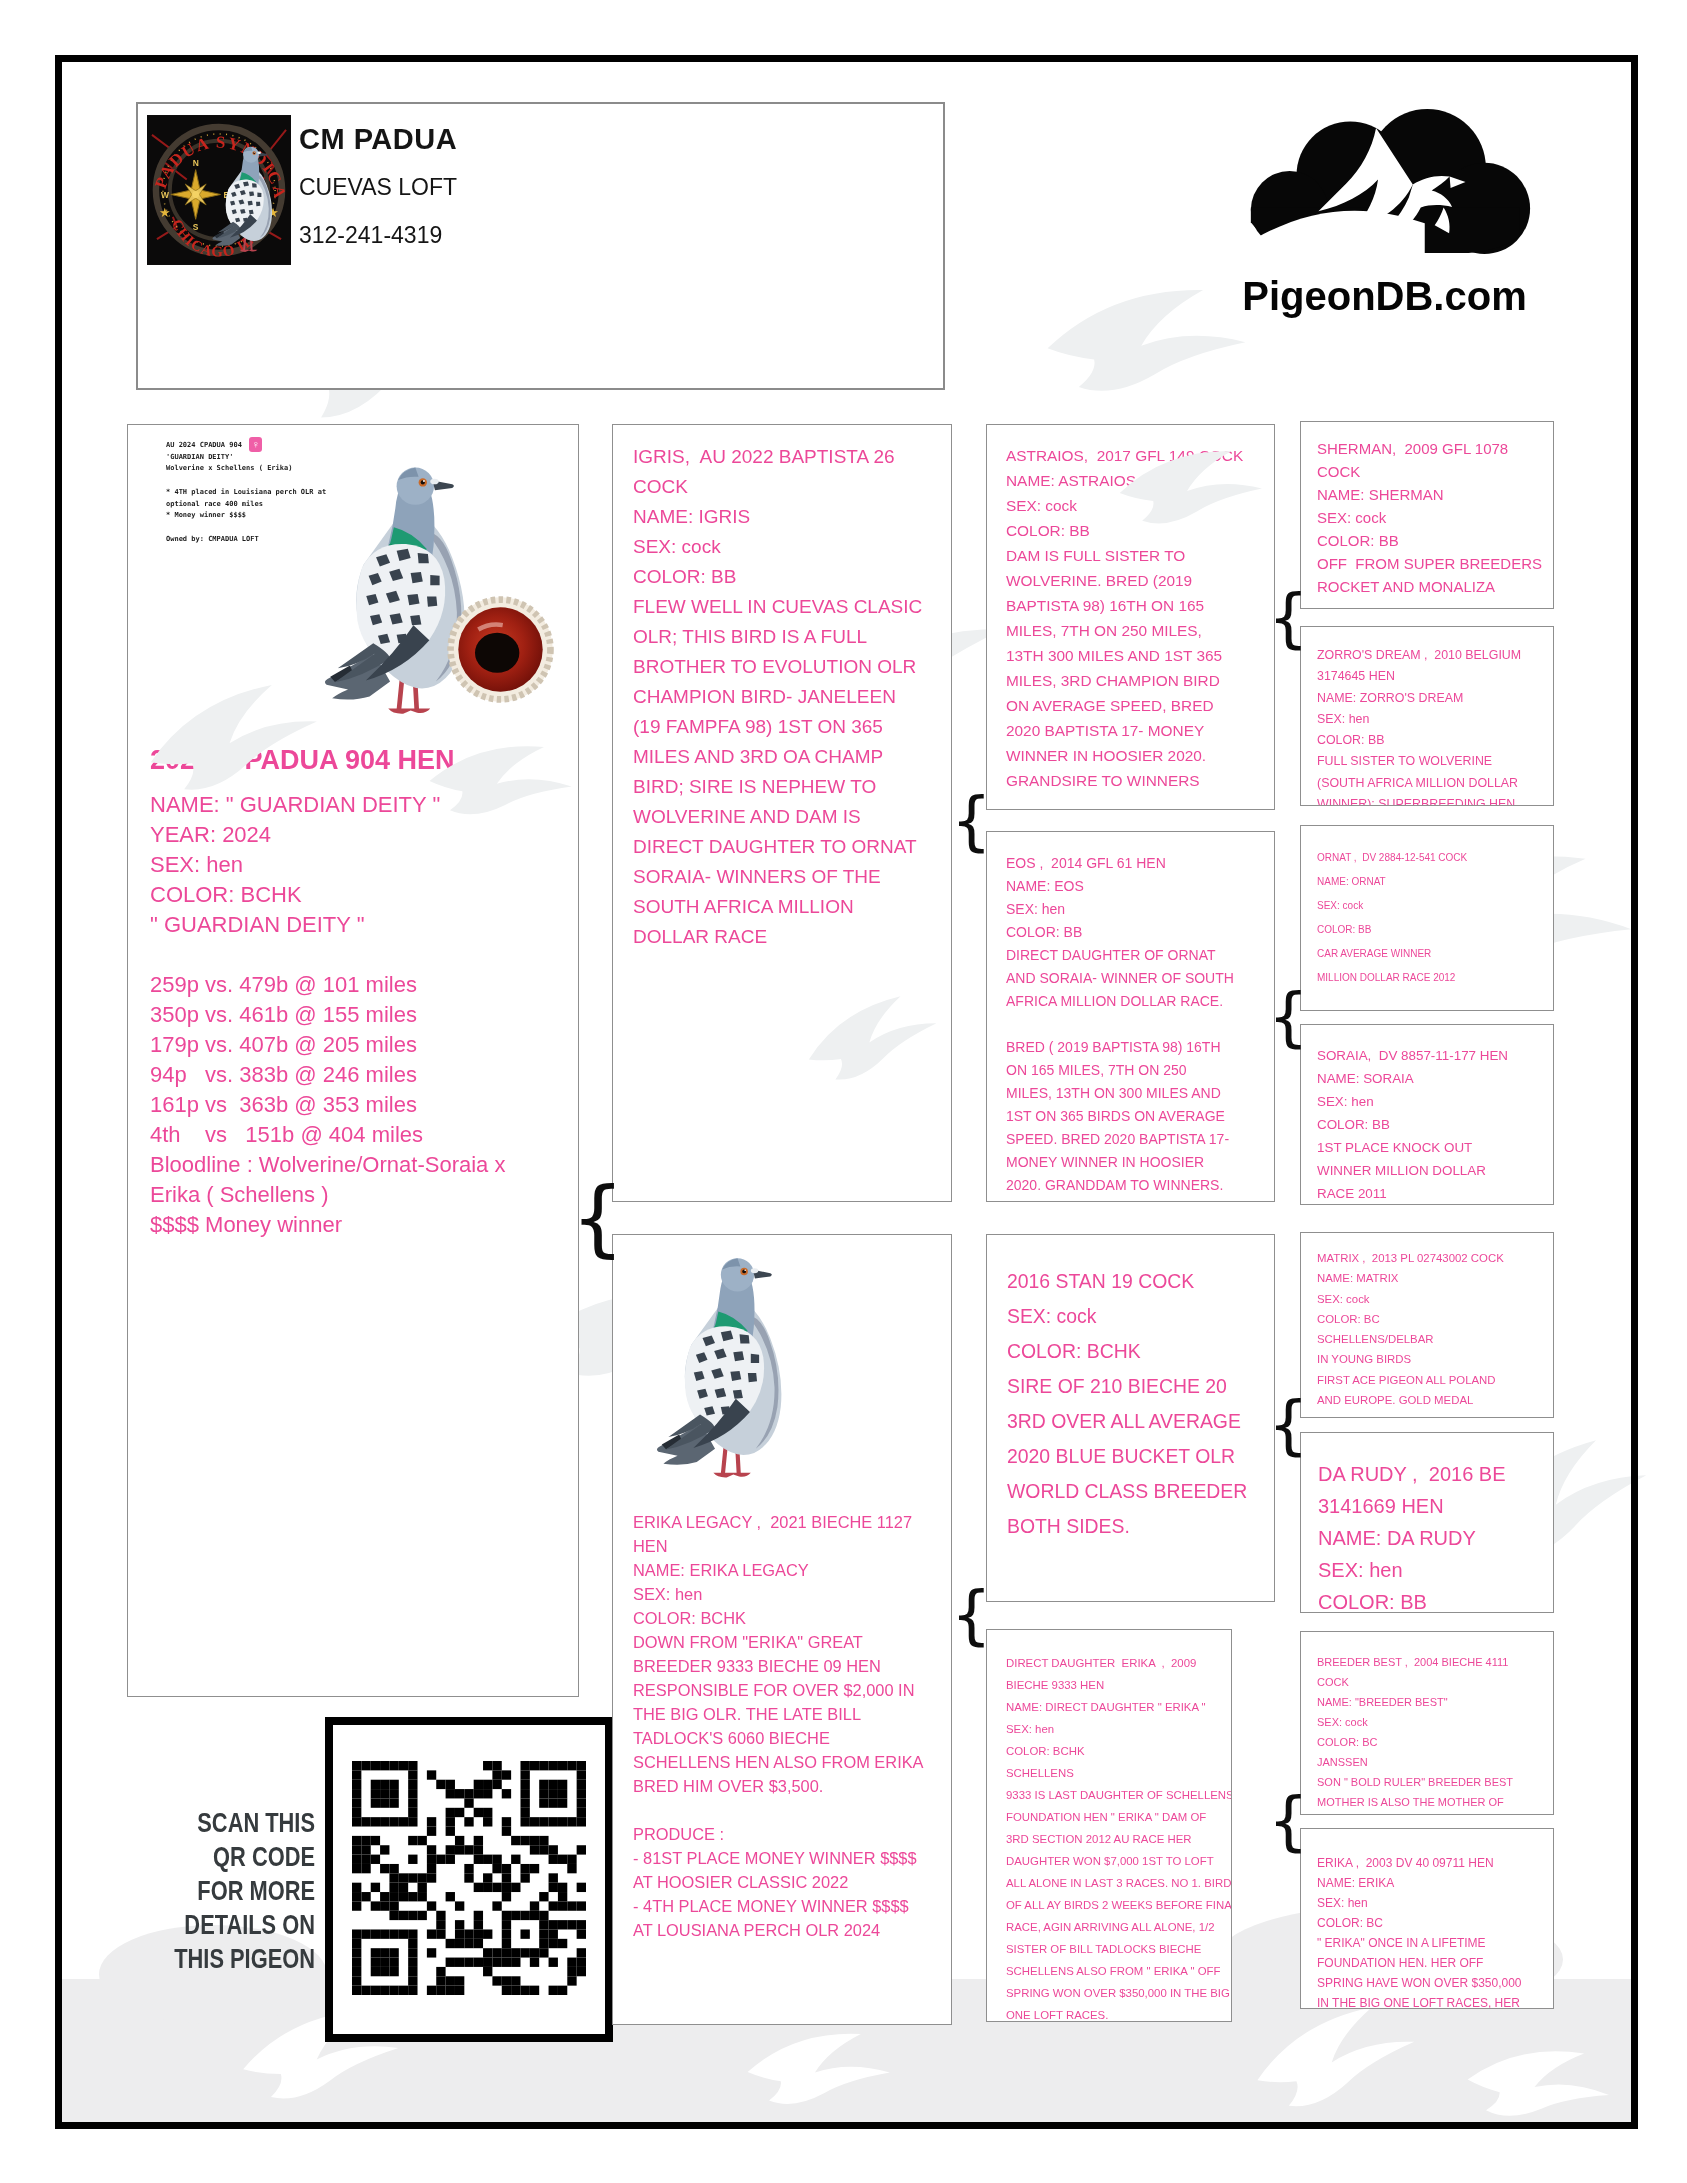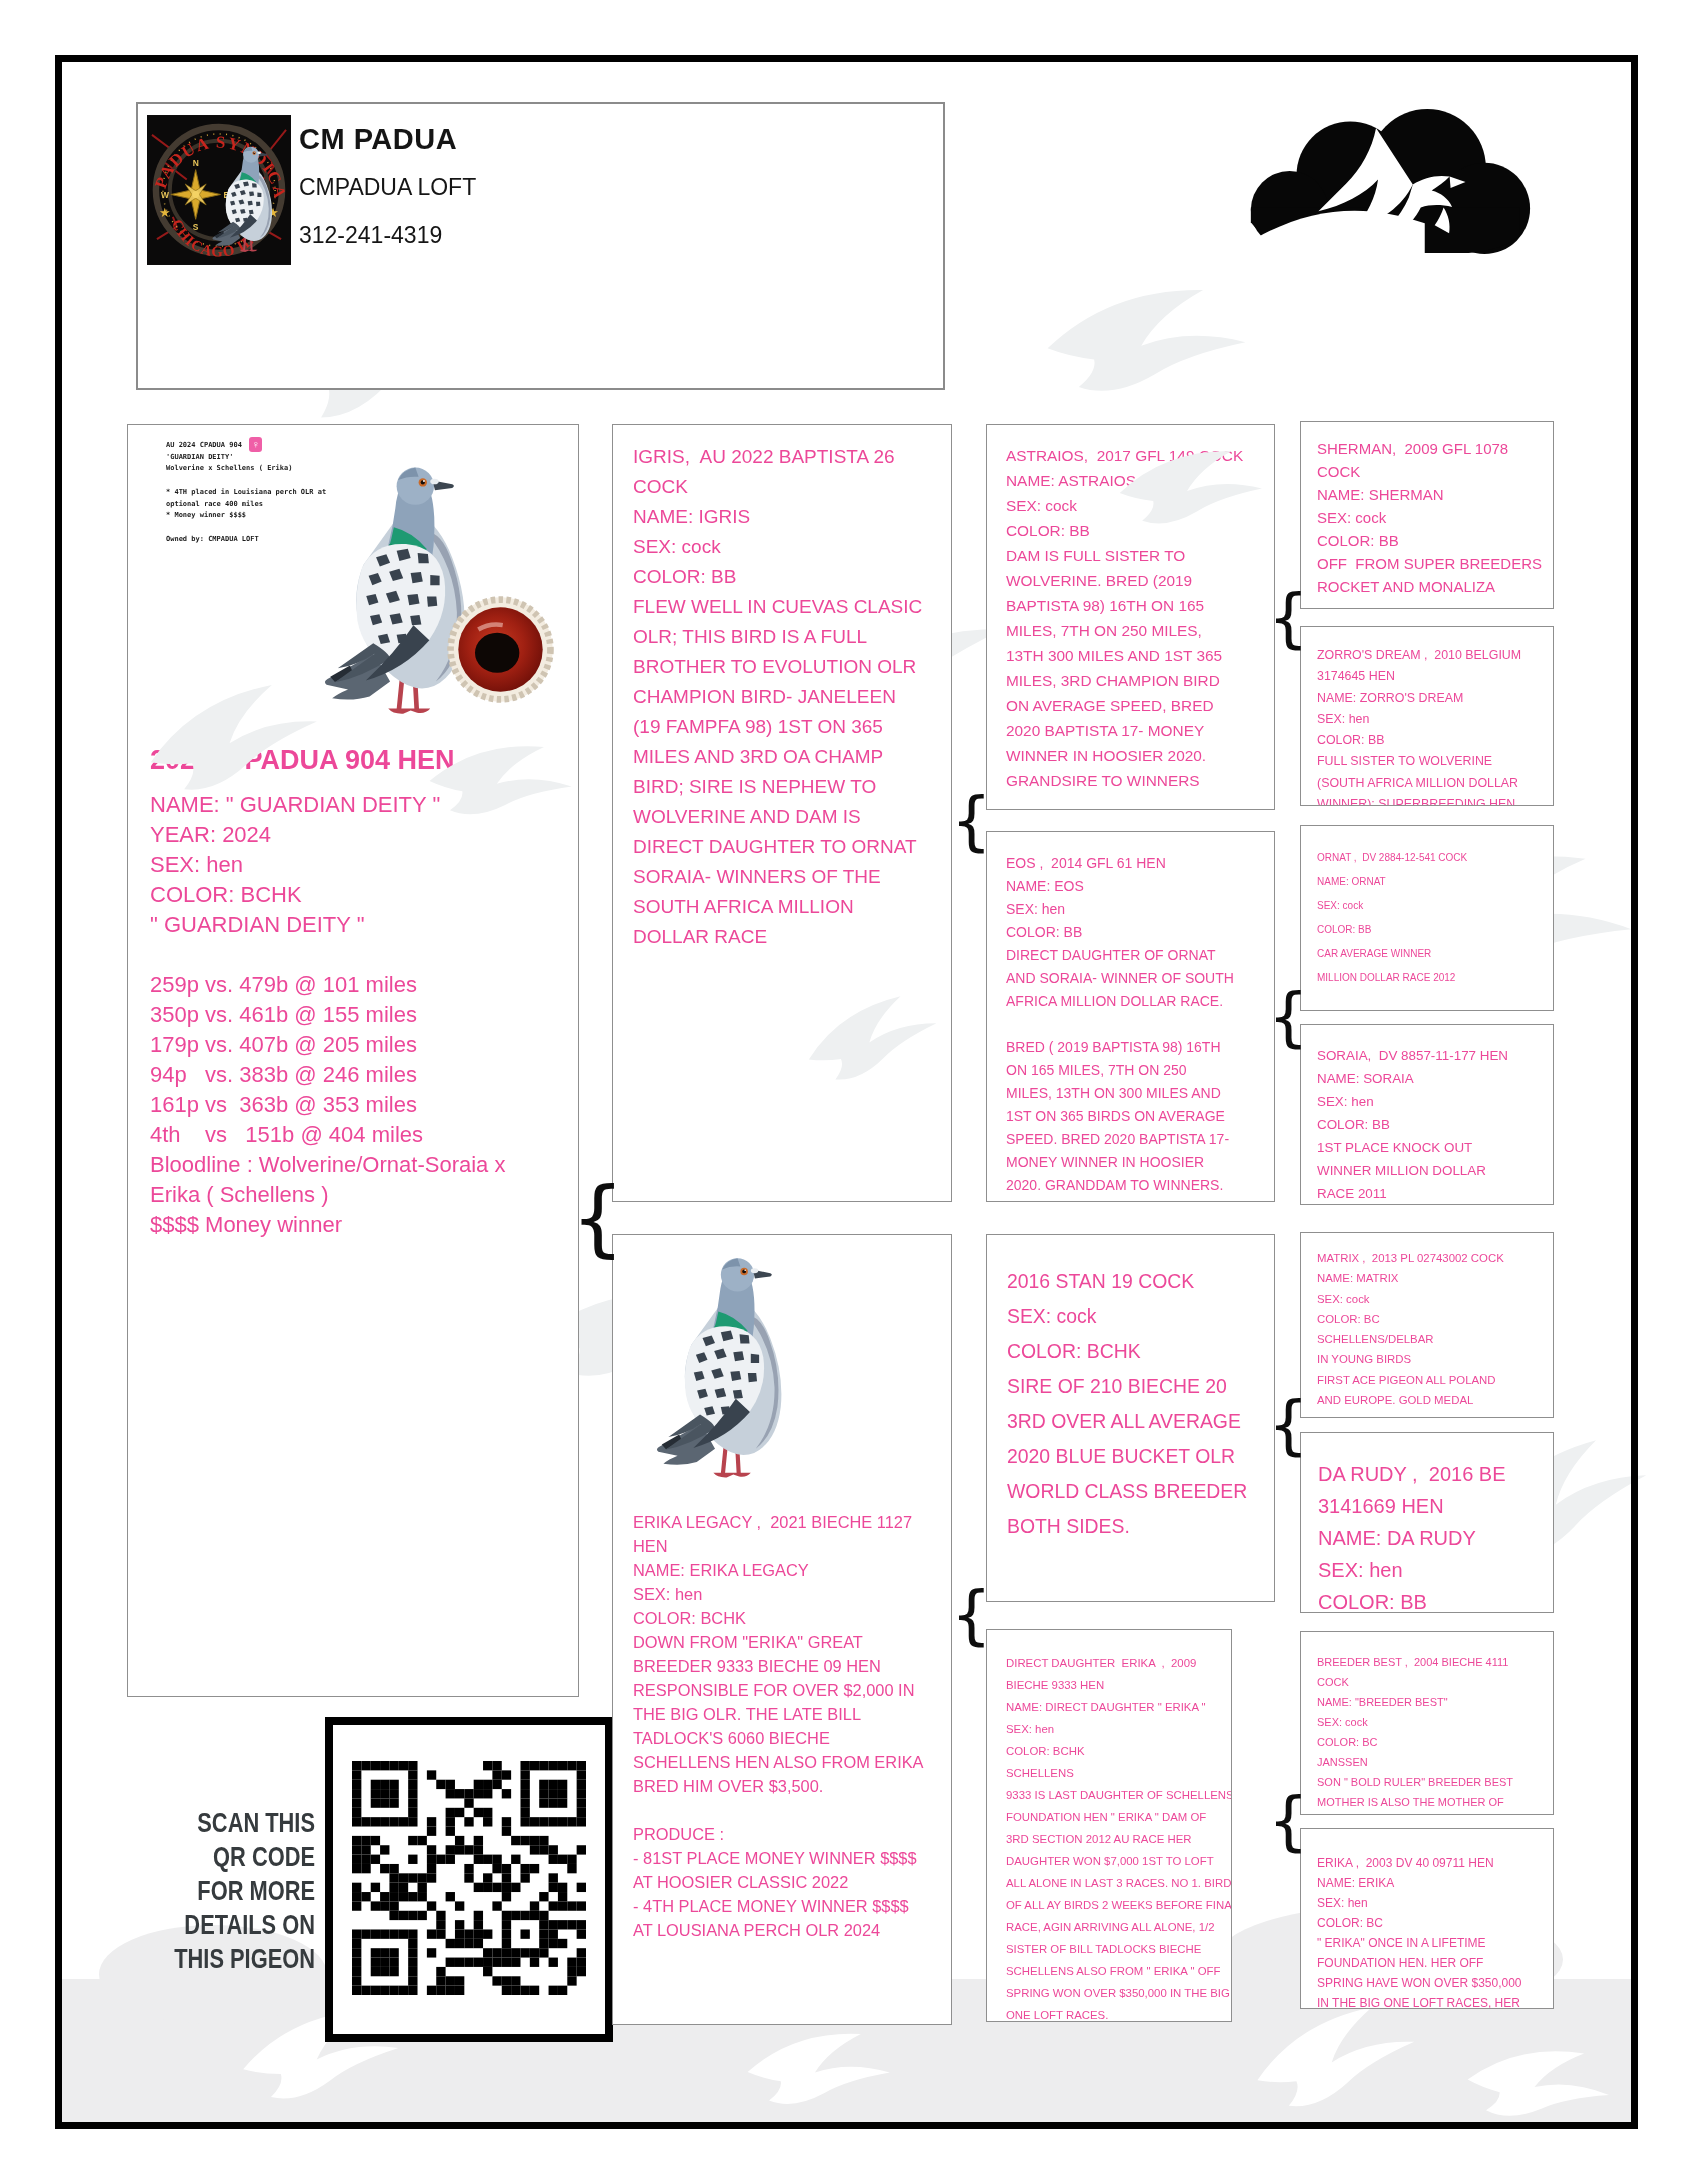--- a/index.html
+++ b/index.html
@@ -214,21 +214,21 @@
         <path d="M0,-50 L9,-9 L50,0 L9,9 L0,50 L-9,9 L-50,0 L-9,-9 Z" transform="rotate(45) scale(0.6)" fill="#e8c55a" stroke="#8a6a14" stroke-width="2"></path>
         <circle r="7" fill="#f4d264"></circle>
         <text x="-6" y="-58" font-size="17" font-weight="700" fill="#e8c55a">N</text>
         <text x="-6" y="72" font-size="17" font-weight="700" fill="#e8c55a">S</text>
         <text x="-70" y="7" font-size="17" font-weight="700" fill="#e8c55a">W</text>
         <text x="56" y="7" font-size="17" font-weight="700" fill="#e8c55a">E</text>
       </g>
       <use href="#pigeon-sym" x="125" y="55" width="140" height="225"></use>
     </svg>
     <div id="header-name">CM PADUA</div>
-    <div id="header-loft">CMPADUA LOFT</div>
+    <div id="header-loft">CUEVAS LOFT</div>
     <div id="header-phone">312-241-4319</div>
   </div>
 
   <div id="branding">
     <svg id="brand-cloud" viewBox="0 0 640 330">
       <g fill="#070707">
         <circle cx="250" cy="135" r="108"></circle>
         <circle cx="405" cy="120" r="118"></circle>
         <circle cx="128" cy="205" r="78"></circle>
         <circle cx="520" cy="202" r="92"></circle>
@@ -236,20 +236,21 @@
       </g>
       <g fill="#ffffff">
         <path d="M60 262 C170 200 280 190 400 232 L400 300 L60 300 Z"></path>
         <path d="M302 40 C294 82 272 122 242 152 L186 208 C236 196 278 174 306 144 C301 180 285 214 258 242 C312 230 354 198 376 154 Z"></path>
         <path d="M376 154 C398 140 424 134 450 138 C439 149 427 158 414 166 C433 171 447 182 455 199 C432 194 411 194 392 200 C370 243 329 271 280 279 C319 254 350 221 368 180 Z"></path>
         <path d="M450 138 L482 149 L452 161 Z"></path>
         <path d="M280 279 C258 298 230 309 198 311 C215 291 229 268 239 244 Z"></path>
         <path d="M438 200 C448 216 452 234 449 252 L420 236 C428 224 434 212 438 200 Z"></path>
       </g>
     </svg>
+    <div id="brand-text">PigeonDB.com</div>
   </div>
 
   <div id="subject-box" class="pbox">
     <svg class="inbox-wm" style="left:15px;top:258px;width:179px;height:109px;transform:rotate(-6deg)" viewBox="0 0 360 220" width="179" height="109">
         <use href="#bird-sym" class="wm-bird"></use>
       </svg>
     <svg class="inbox-wm" style="left:298px;top:308px;width:149px;height:94px;transform:rotate(10deg)" viewBox="0 0 300 190" width="149" height="94">
         <use href="#bird-sym" class="wm-bird"></use>
       </svg>
     <div id="subject-caption" class="ptext">AU 2024 CPADUA 904

